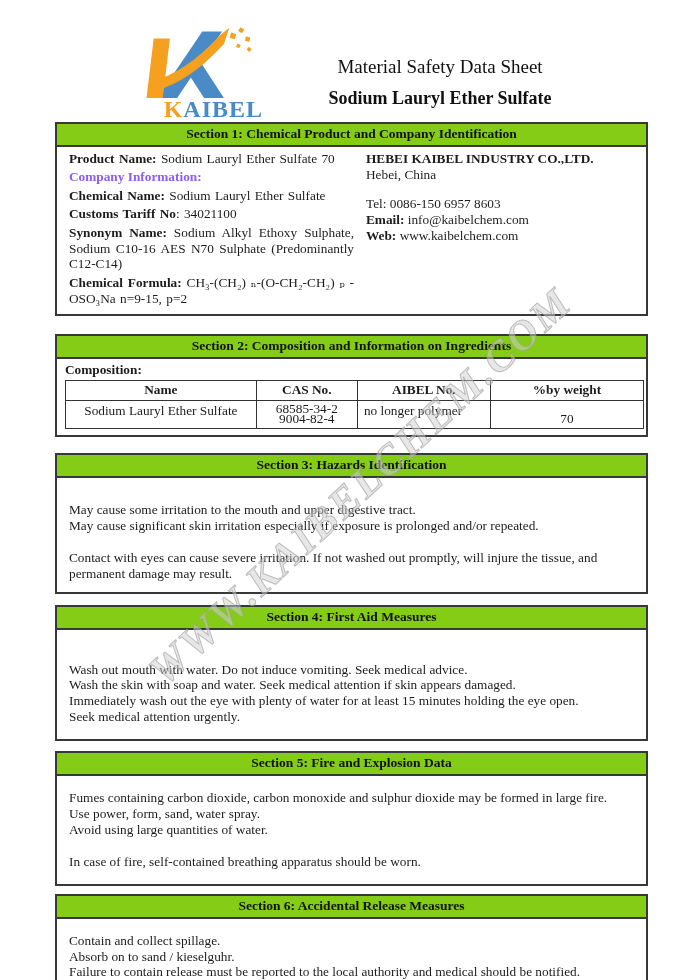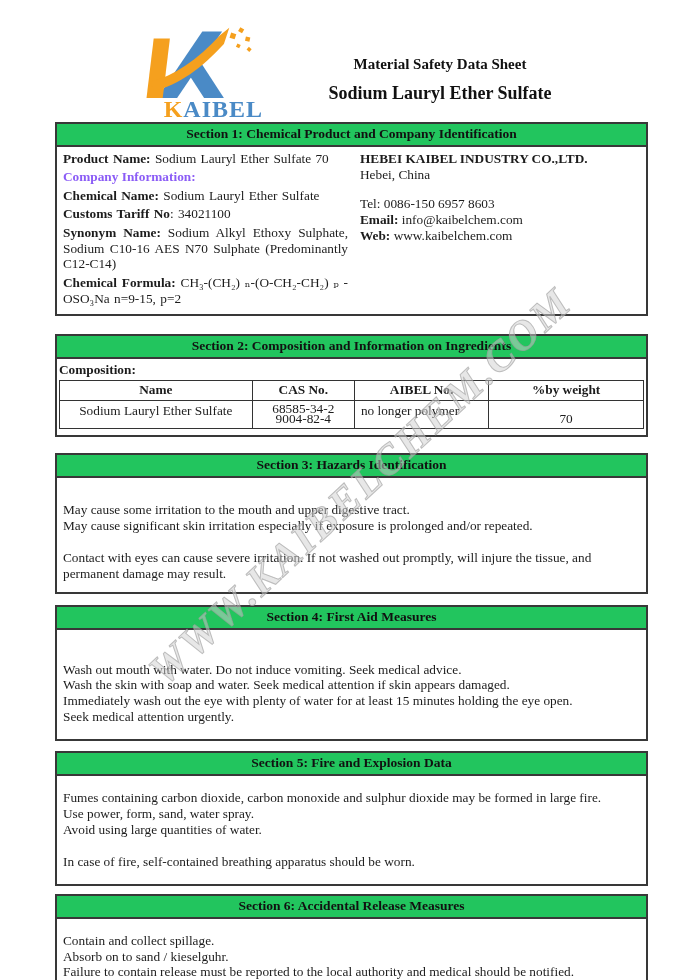--- a/index.html
+++ b/index.html
@@ -16,44 +16,44 @@
   .page-header { position: relative; height: 122px; }
   .logo-wrap { position: absolute; left: 128px; top: 26px; width: 135px; text-align: right; }
   .logo-mark { display: block; margin: 0 auto; }
   .logo-text {
     font-weight: bold; font-size: 24px; letter-spacing: 1px;
     line-height: 22px; font-family: "Liberation Serif", serif;
   }
   .logo-text .lk { color: #F5A01E; }
   .logo-text .lrest { color: #4A8AC6; }
   .titles { position: absolute; left: 235px; top: 56px; width: 410px; text-align: center; }
-  .title1 { font-size: 15px; font-weight: bold; color: #111; }
+  .title1 { font-size: 19px; font-weight: normal; color: #111; }
   .title2 { font-size: 18px; font-weight: bold; color: #111; margin-top: 10px; }
 
   
   .watermark {
     position: absolute; left: 78px; top: 462px; width: 565px;
     transform: rotate(-43deg);
     font-family: "Liberation Serif", serif;
     font-style: italic; font-weight: bold;
     font-size: 42px; letter-spacing: 3px; text-align: center;
     color: rgba(208,208,208,0.50);
     -webkit-text-stroke: 1px rgba(160,160,160,0.65);
     z-index: 10; pointer-events: none; white-space: nowrap;
   }
 
   
   .sections { position: relative; width: 593px; margin-left: 55px; z-index: 1; }
   .sec { border: 2px solid #383838; background: #fff; }
   .sec-head {
-    background: #22c55e; border-bottom: 2px solid #383838;
+    background: #84cc16; border-bottom: 2px solid #383838;
     text-align: center; font-weight: bold; font-size: 13.5px;
     padding: 2px 0 3px 0; color: #111;
   }
-  .sec-body { padding: 4px 6px 5px 6px; font-size: 13.3px; line-height: 15.9px; }
+  .sec-body { padding: 4px 6px 5px 6px; font-size: 13.3px; line-height: 15.9px; margin-left: 6px; }
   .pre { white-space: pre-line; }
 
   .mb18 { margin-bottom: 18px; }
   .mb16 { margin-bottom: 16px; }
   .mb11 { margin-bottom: 11px; }
   .mb10 { margin-bottom: 10px; }
   .mb8  { margin-bottom: 8px;  }
 
   
   .s1-cols { display: flex; }

